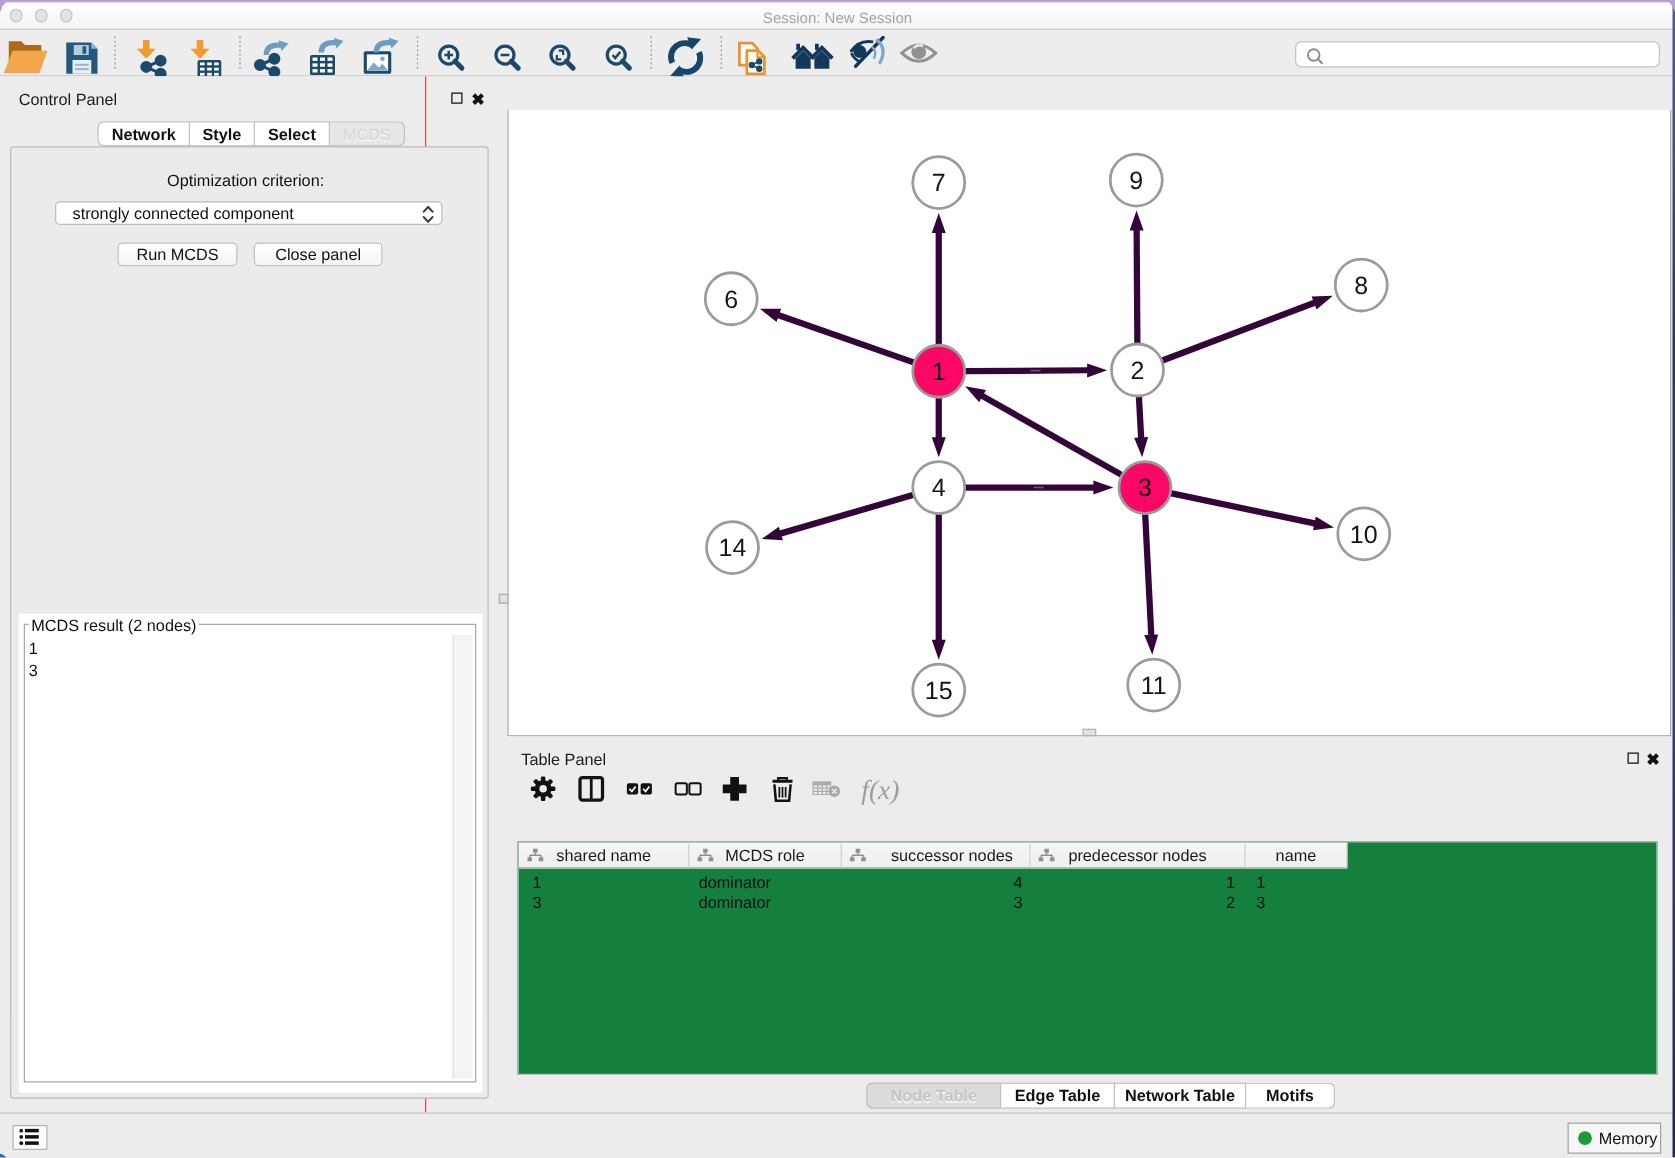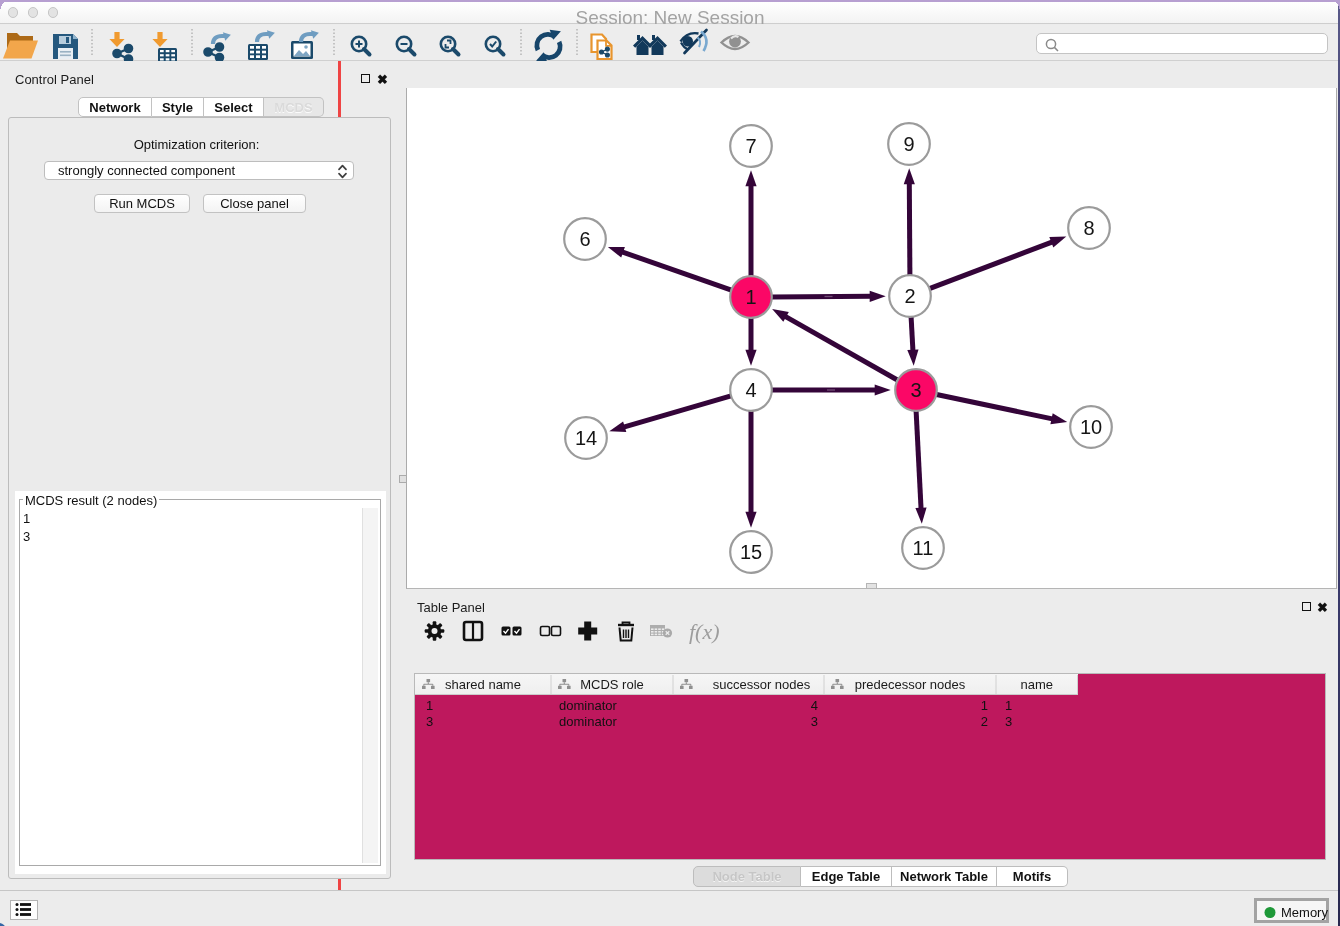--- a/index.html
+++ b/index.html
@@ -6,26 +6,26 @@
 html,body { width:1340px; height:926px; overflow:hidden; }
 body { font-family:"Liberation Sans", sans-serif; background:#ececec; position:relative; }
 .abs { position:absolute; }
 
 #purpletop { left:0; top:0; width:1340px; height:2px; background:#b79fd1; }
 #cornerTL { left:0; top:0; width:9px; height:9px; background:radial-gradient(circle at 9px 9px, rgba(183,159,209,0) 8px, #b79fd1 8px); z-index:50; }
 #cornerTR { right:0; top:0; width:9px; height:9px; background:radial-gradient(circle at 0px 9px, rgba(183,159,209,0) 8px, #b79fd1 8px); z-index:50; }
 
 #titlebar { left:0; top:2px; width:1340px; height:22px; background:linear-gradient(#ffffff,#f3f3f3); border-bottom:1px solid #cecece; }
 #titlebar .light { position:absolute; top:5px; width:10.5px; height:10.5px; border-radius:50%; background:#e3e3e3; border:1px solid #c6c6c6; }
-#wtitle { left:0; top:5px; width:1340px; text-align:center; font-size:19px; color:#a3a3a3; }
+#wtitle { left:0; top:5px; width:1340px; text-align:center; font-size:12px; color:#a3a3a3; }
 
 #toolbar { left:0; top:25px; width:1340px; height:36px; background:#ededed; border-bottom:1px solid #d0d0d0; }
 #searchbox { position:absolute; left:1036px; top:8px; width:292px; height:21px; background:#fff; border:1px solid #c4c4c4; border-radius:5px; }
 
-#cpanel { left:0; top:61px; width:341px; height:829px; background:#ececec; border-right:3px solid #ef4444; }
+#cpanel { left:0; top:61px; width:341px; height:829px; background:#ececec; border-right:1px solid #ef4444; }
 #cptitle { left:15px; top:11px; font-size:13px; color:#1c1c1c; }
 .float-ic { position:absolute; width:9px; height:9px; border:1.6px solid #111; }
 .close-x { position:absolute; font-size:13px; font-weight:bold; color:#111; }
 .tabs { position:absolute; display:flex; }
 .tab { font-size:13px; font-weight:bold; height:20px; line-height:19px; text-align:center; background:#fff; border:1px solid #c2c2c2; border-left:none; color:#111; }
 .tab.first { border-left:1px solid #c2c2c2; border-radius:5px 0 0 5px; }
 .tab.dis { background:#e7e7e7; color:#dadada; text-shadow:0 1px 0 #fbfbfb; border-radius:0 5px 5px 0; }
 #cpbox { left:8px; top:56px; width:383px; height:762px; border:1px solid #bcbcbc; border-radius:3px; background:#ebebeb; }
 #optlabel { left:0; top:76px; width:393px; text-align:center; font-size:13px; color:#111; }
 #combo { left:44px; top:100px; width:310px; height:19px; background:#fff; border:1px solid #bdbdbd; border-radius:4px; font-size:13px; color:#111; line-height:17px; padding-left:13px; }
@@ -42,32 +42,32 @@
 #nettitle { left:0; top:0; width:931px; height:22px; background:linear-gradient(#f4f4f4,#dadada); border:1px solid #ababab; border-bottom:1px solid #9e9e9e; }
 #nettext { left:4px; top:4px; width:931px; text-align:center; font-size:13px; font-weight:600; color:#1a1a1a; }
 .tl { position:absolute; top:4.5px; width:13px; height:13px; border-radius:50%; } .tl svg { position:absolute; left:-1px; top:-1px; }
 #netcanvas { left:0; top:22px; width:931px; height:501px; background:#fff; border-left:1px solid #ababab; border-right:1px solid #ababab; border-bottom:1px solid #b5b5b5; }
 #vhandle { left:-7px; top:409px; width:8px; height:8px; background:#e0e0e0; border:1px solid #ababab; }
 #hhandle { left:460px; top:517px; width:11px; height:6px; background:#e3e3e3; border:1px solid #b5b5b5; }
 
 #tpanel { left:406px; top:593px; width:934px; height:297px; background:#ececec; }
 #tptitle { left:11px; top:7px; font-size:13px; color:#1c1c1c; }
 #ttoolbar { left:0; top:8px; width:934px; height:44px; }
-#tablebox { left:8px; top:80px; width:912px; height:187px; background:#be185d; border:1px solid #b9b9b9; }
+#tablebox { left:8px; top:80px; width:912px; height:187px; background:#15803d; border:1px solid #b9b9b9; }
 #thead { left:0; top:0; width:663px; height:21px; background:linear-gradient(#f6f6f6,#efefef); border-bottom:1px solid #cbcbcb; }
 .hlabel { position:absolute; top:3px; font-size:13px; color:#1a1a1a; text-align:center; }
 .cell { position:absolute; font-size:13px; color:#111; }
 .btabs { left:287px; top:273px; position:absolute; display:flex; }
 .btab { font-size:13px; font-weight:bold; height:21px; line-height:20px; text-align:center; background:#fff; border:1px solid #bdbdbd; border-left:none; color:#111; }
 .btab.first { border-left:1px solid #bdbdbd; border-radius:5px 0 0 5px; background:#dcdcdc; color:#c6c6c6; text-shadow:0 1px 0 #f5f5f5; }
 .btab.last { border-radius:0 5px 5px 0; }
 
 #statusbar { left:0; top:890px; width:1340px; height:36px; background:#ececec; border-top:1px solid #c6c6c6; }
 #listbtn { left:10px; top:9px; width:28px; height:20px; background:#fdfdfd; border:1px solid #b3b3b3; }
-#membtn { left:1254px; top:7px; width:75px; height:25px; background:#f6f6f6; border:3px solid #a3a3a3; font-size:13px; color:#111; }
+#membtn { left:1254px; top:7px; width:75px; height:25px; background:#f6f6f6; border:1px solid #a3a3a3; font-size:13px; color:#111; }
 #bluearc { left:-8px; top:32px; width:14px; height:14px; border-radius:50%; background:#3566a5; }
 #rightedge { left:1338px; top:2px; width:2px; height:924px; background:linear-gradient(#5a5a8a,#32325e 30%,#3c3c6e 60%,#28284e); }
 </style>
 </head>
 <body>
 <div class="abs" id="purpletop"></div>
 <div class="abs" id="cornerTL"></div>
 <div class="abs" id="cornerTR"></div>
 <div class="abs" id="titlebar">
   <div class="light" style="left:7.7px;"></div>

